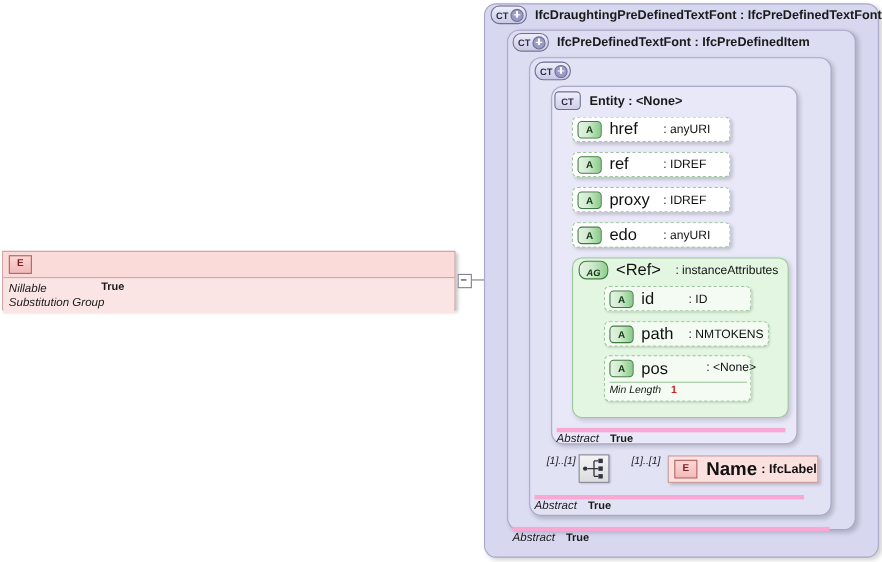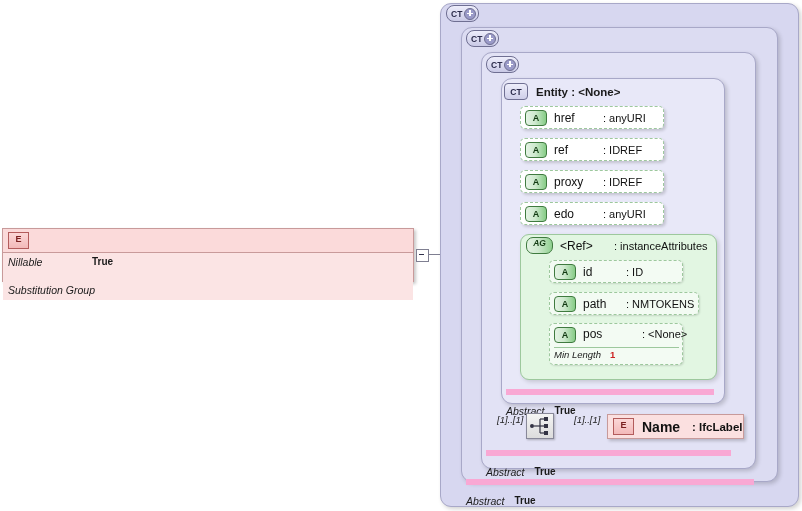--- a/index.html
+++ b/index.html
@@ -44,21 +44,21 @@
   .elem-box .elem-title {
     font-weight: bold;
     font-size: 11.5px;
     color: #1a1a1a;
     white-space: nowrap;
   }
   .props {
     padding: 3px 6px 4px 5px;
     display: grid;
     grid-template-columns: 84px 1fr;
-    row-gap: 16px;
+    row-gap: 1px;
     background: #fbe4e4;
   }
   .prop-key {
     font-style: italic;
     font-size: 10.5px;
     color: #1a1a1a;
     white-space: nowrap;
   }
   .prop-val {
     font-weight: bold;
@@ -177,23 +177,24 @@
   .badge-ct2 .ct-text {
     font-size: 8.5px;
     font-weight: bold;
     color: #2a2a4a;
   }
 
   
   .abstract-row {
     position: absolute;
     display: flex;
-    white-space: nowrap;
-    border-top: 6px solid #f9a8d4;
-    padding-top: 10px;
+    align-items: center;
+    white-space: nowrap;
+    border-top: 4px solid #f9a8d4;
+    padding-top: 0;
   }
   .abstract-key {
     font-style: italic;
     font-size: 10.5px;
     margin-right: 10px;
     color: #1a1a1a;
   }
   .abstract-val {
     font-size: 10px;
     font-weight: bold;
@@ -220,21 +221,21 @@
     border-radius: 5px;
     box-shadow: 2px 2px 3px rgba(0,0,0,0.16);
     box-sizing: border-box;
     padding-left: 4px;
   }
   .attr.inner {
     background: #f3fbf3;
     box-shadow: 1px 1px 2px rgba(0,0,0,0.13);
   }
   .attr-name {
-    font-size: 12px;
+    font-size: 15px;
     color: #111111;
     white-space: nowrap;
   }
   .attr-type {
     font-size: 11px;
     color: #111111;
     white-space: nowrap;
     position: absolute;
   }
 
@@ -253,21 +254,21 @@
   }
   .badge-a .a-text {
     font-size: 9px;
     font-weight: bold;
     color: #123a12;
   }
 
   
   .badge-ag {
     display: inline-flex;
-    align-items: flex-start;
+    align-items: flex-end;
     justify-content: center;
     width: 25px;
     height: 15px;
     border: 1px solid #3f7a3f;
     border-radius: 7px;
     background: linear-gradient(90deg, #e4f3e4 0%, #cfe9cf 45%, #8fd08f 100%);
     margin-right: 7px;
     flex: 0 0 auto;
     font-style: italic;
   }
@@ -324,21 +325,21 @@
     display: flex;
     align-items: center;
     background: #fbe0e0;
     border: 1px solid #c89a9a;
     box-shadow: 2px 2px 3px rgba(0,0,0,0.2);
     box-sizing: border-box;
     padding-left: 5px;
   }
   .name-elem .n-title {
     font-weight: bold;
-    font-size: 14px;
+    font-size: 17px;
     color: #111111;
     white-space: nowrap;
   }
   .name-elem .n-type {
     font-size: 11.5px;
     font-weight: bold;
     color: #111111;
     position: absolute;
     white-space: nowrap;
   }
@@ -389,27 +390,29 @@
 
 <div class="ct-box lvl3" style="left:481px; top:52px; width:275px; height:417px;"></div>
 
 <div class="ct-box lvl4" style="left:501px; top:78px; width:224px; height:326px;"></div>
 
 <div class="ct-head" style="left:446px; top:5px;">
   <span class="badge-ct">
     <span class="ct-text">CT</span>
       <span class="plus"></span>
   </span>
+  <span class="ct-title">IfcDraughtingPreDefinedTextFont : IfcPreDefinedTextFont</span>
 </div>
 
 <div class="ct-head" style="left:466px; top:30px;">
   <span class="badge-ct">
     <span class="ct-text">CT</span>
       <span class="plus"></span>
   </span>
+  <span class="ct-title">IfcPreDefinedTextFont : IfcPreDefinedItem</span>
 </div>
 
 <div class="ct-head" style="left:486px; top:56px;">
   <span class="badge-ct">
     <span class="ct-text">CT</span>
       <span class="plus"></span>
   </span>
 </div>
 
 <div class="ct-head" style="left:504px; top:83px;">

